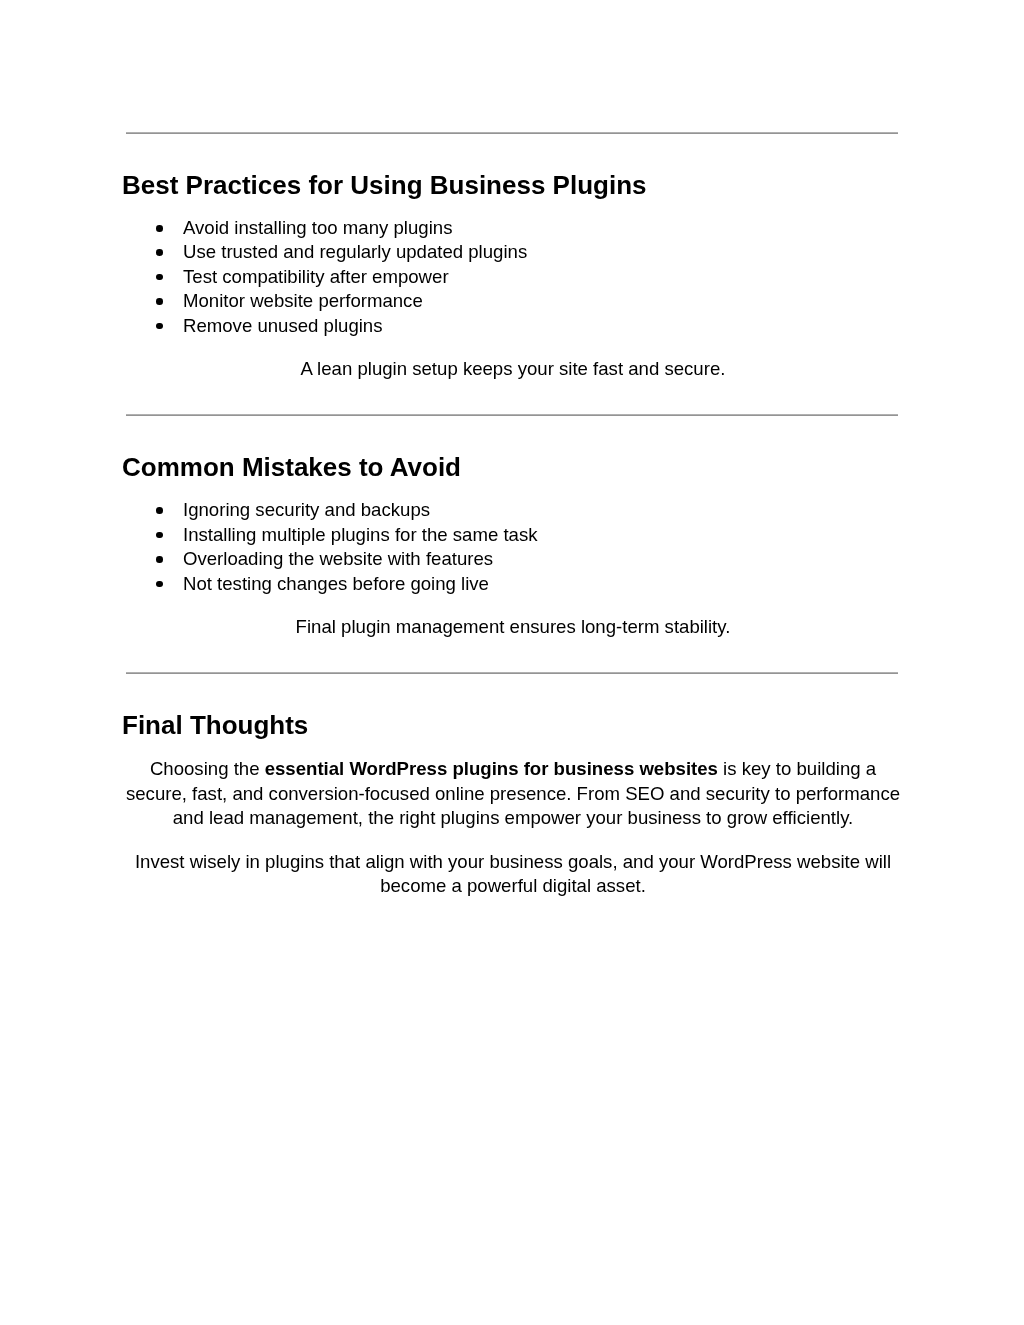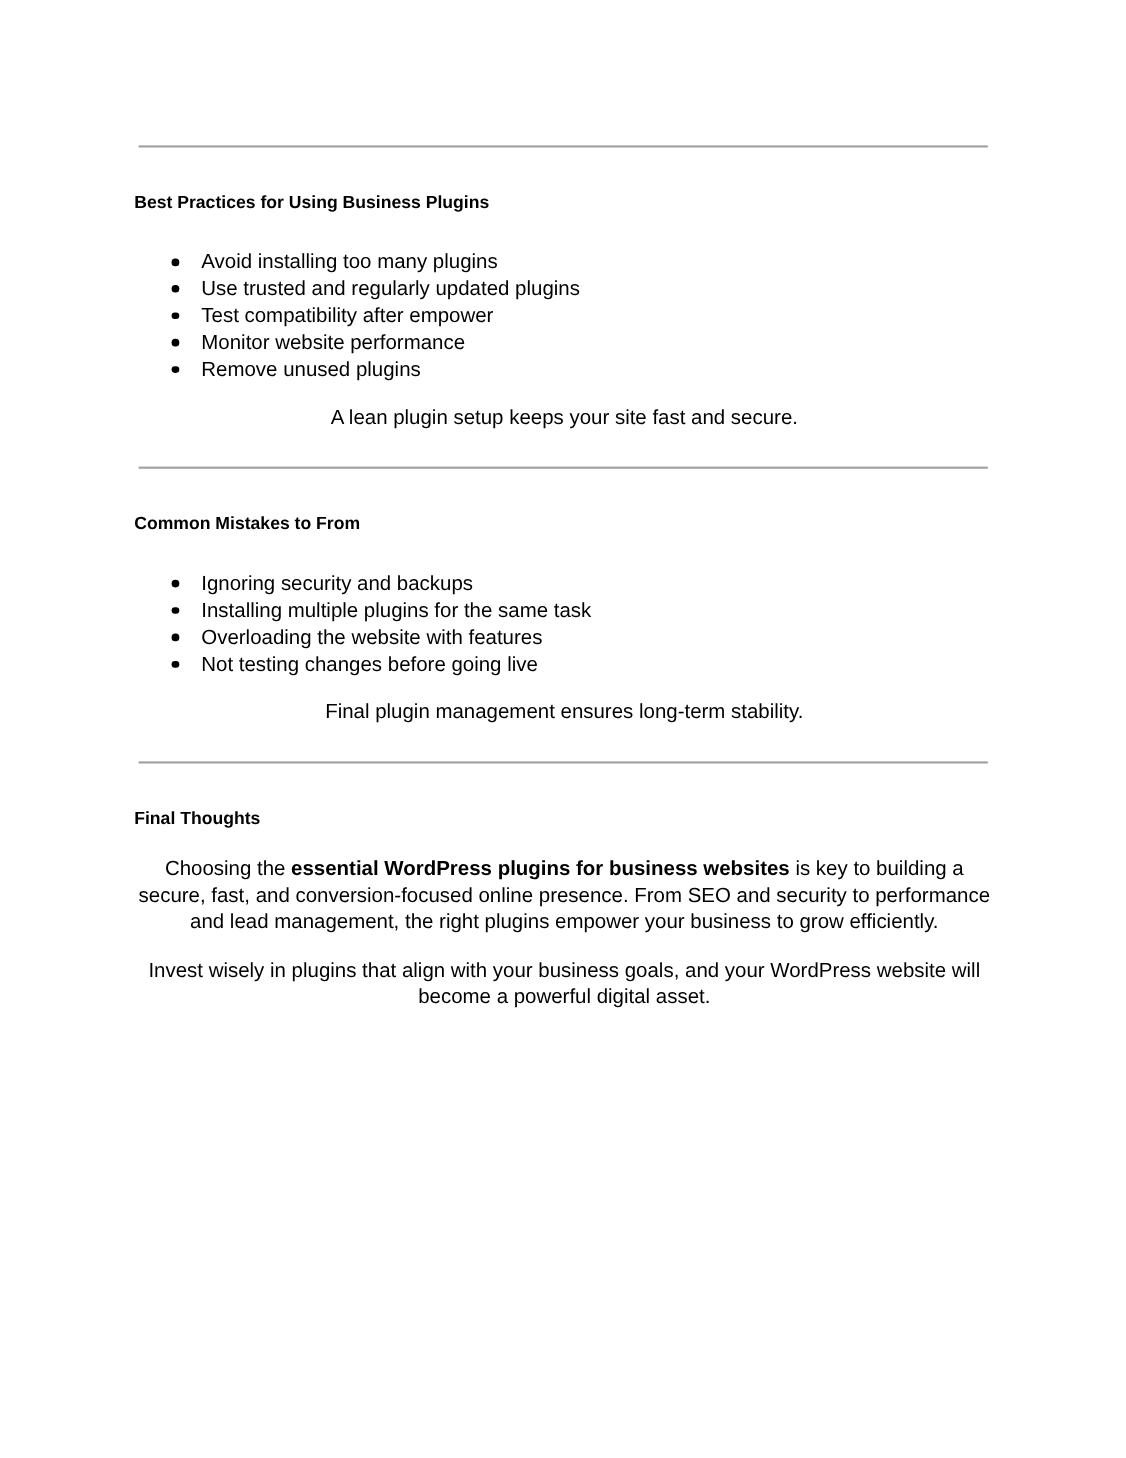--- a/index.html
+++ b/index.html
@@ -24,28 +24,28 @@
   hr.divider {
     border: none;
     height: 2px;
     background: linear-gradient(to bottom, #bfbfbf, #868686);
     margin: 33px 6px 0 4px;
   }
   hr.divider.first {
     margin-top: 0;
   }
   h2.section-heading {
-    font-size: 16px;
+    font-size: 26px;
     line-height: 26px;
     font-weight: bold;
     margin: 38px 0 0 0;
   }
   ul.bullet-list {
     list-style: none;
-    margin: 28px 0 0 0;
+    margin: 18px 0 0 0;
     padding: 0;
   }
   li.bullet-item {
     position: relative;
     font-size: 18.6px;
     line-height: 24.4px;
     padding-left: 61px;
   }
   .bullet-dot {
     position: absolute;
@@ -91,21 +91,21 @@
       <span>Monitor website performance</span>
     </li>
     <li class="bullet-item">
       <span class="bullet-dot"></span>
       <span>Remove unused plugins</span>
     </li>
   </ul>
   <p class="body-text">A lean plugin setup keeps your site fast and secure.</p>
 
   <hr class="divider">
-  <h2 class="section-heading">Common Mistakes to From</h2>
+  <h2 class="section-heading">Common Mistakes to Avoid</h2>
   <ul class="bullet-list">
     <li class="bullet-item">
       <span class="bullet-dot"></span>
       <span>Ignoring security and backups</span>
     </li>
     <li class="bullet-item">
       <span class="bullet-dot"></span>
       <span>Installing multiple plugins for the same task</span>
     </li>
     <li class="bullet-item">

